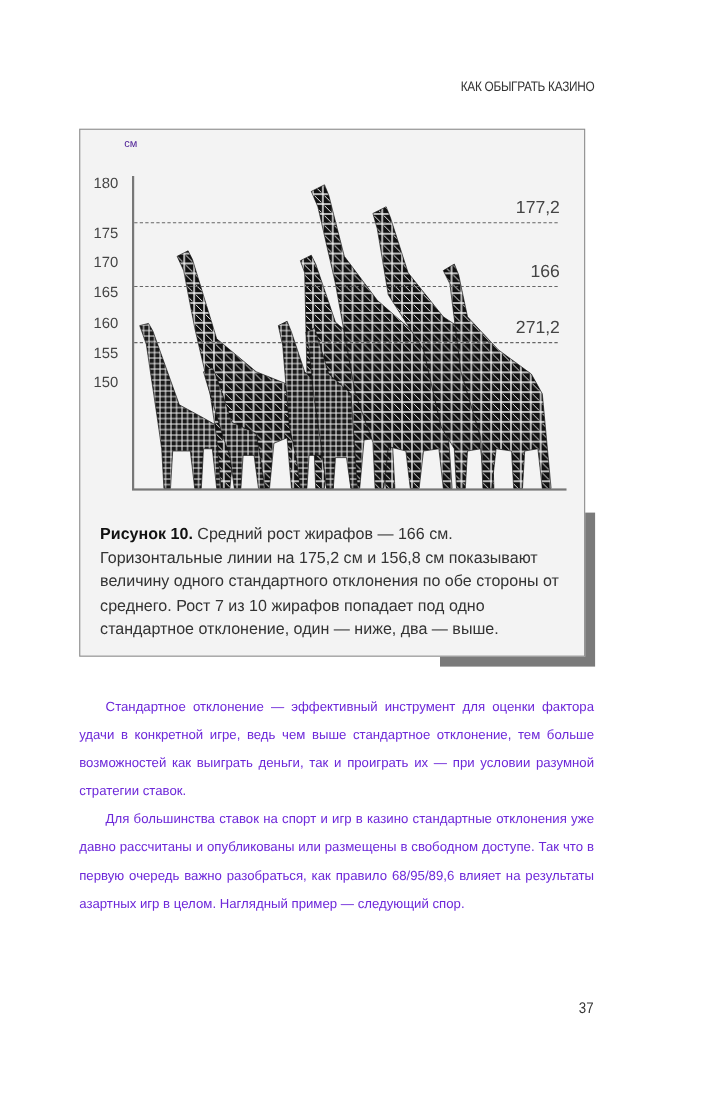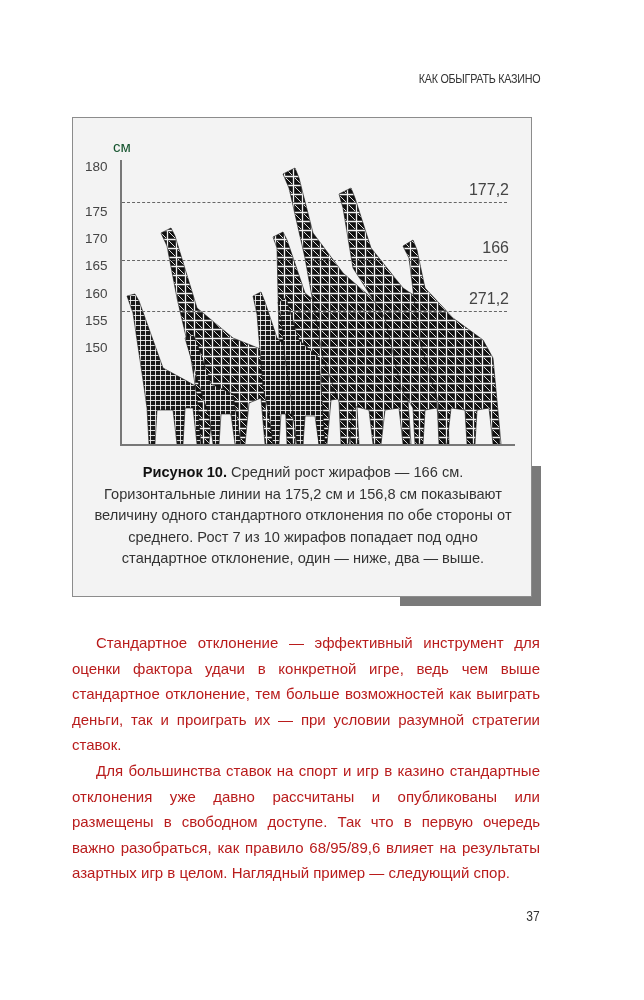--- a/index.html
+++ b/index.html
@@ -15,38 +15,38 @@
   }
   .figure-shadow {
     position: absolute; left: 400px; top: 466px; width: 141px; height: 140px;
     background: #7a7a7a;
   }
   .figure-box {
     position: absolute; left: 72px; top: 117px; width: 460px; height: 480px;
     background: #f3f3f3; border: 1.5px solid #8c8c8c; box-sizing: border-box;
   }
   .chart { position: absolute; left: 0; top: 0; width: 460px; height: 340px; }
-  .unit-label { position: absolute; left: 40px; top: 20px; font-size: 15px; color: #14532d; }
+  .unit-label { position: absolute; left: 40px; top: 8px; font-size: 10px; color: #4c1d95; }
   .y-axis { position: absolute; left: 47px; top: 42px; width: 1.5px; height: 285px; background: #777; }
   .x-axis { position: absolute; left: 47px; top: 326px; width: 395px; height: 1.5px; background: #777; }
   .tick { position: absolute; left: 12px; font-size: 13.5px; color: #444; }
   .hline {
     position: absolute; left: 49px; width: 385px; height: 0;
     border-top: 1.5px dashed #666;
   }
   .hline-label { position: absolute; right: 24px; font-size: 16px; color: #444; }
   .giraffes { position: absolute; left: 0; top: 0; }
   .caption {
-    position: absolute; left: 18px; top: 344px; width: 424px;
-    font-size: 14.6px; line-height: 21.5px; color: #333; text-align: center;
+    position: absolute; left: 18px; top: 358px; width: 424px;
+    font-size: 14.6px; line-height: 21.5px; color: #333; text-align: left;
   }
   .caption b { color: #111; }
   .body-text {
     position: absolute; left: 72px; top: 630px; width: 468px;
-    font-size: 15px; line-height: 25.6px; color: #b91c1c; text-align: justify;
+    font-size: 12px; line-height: 25.6px; color: #6d28d9; text-align: justify;
   }
   .body-text p { margin: 0; text-indent: 24px; text-align-last: left; }
   .page-number {
     position: absolute; top: 908px; right: 104px; font-size: 14px; color: #333;
     transform: scaleX(0.86); transform-origin: right center;
   }
 </style>
 </head>
 <body>
 

